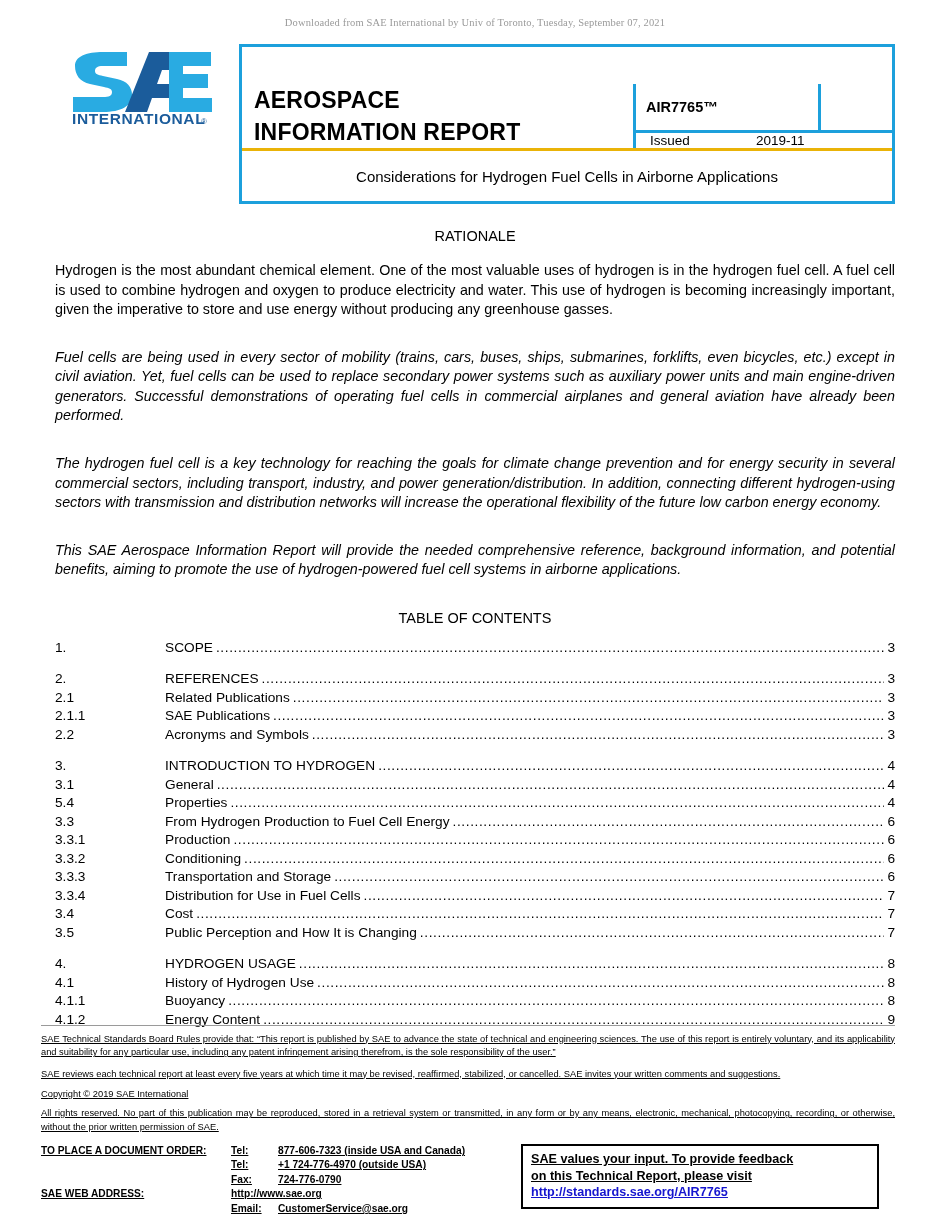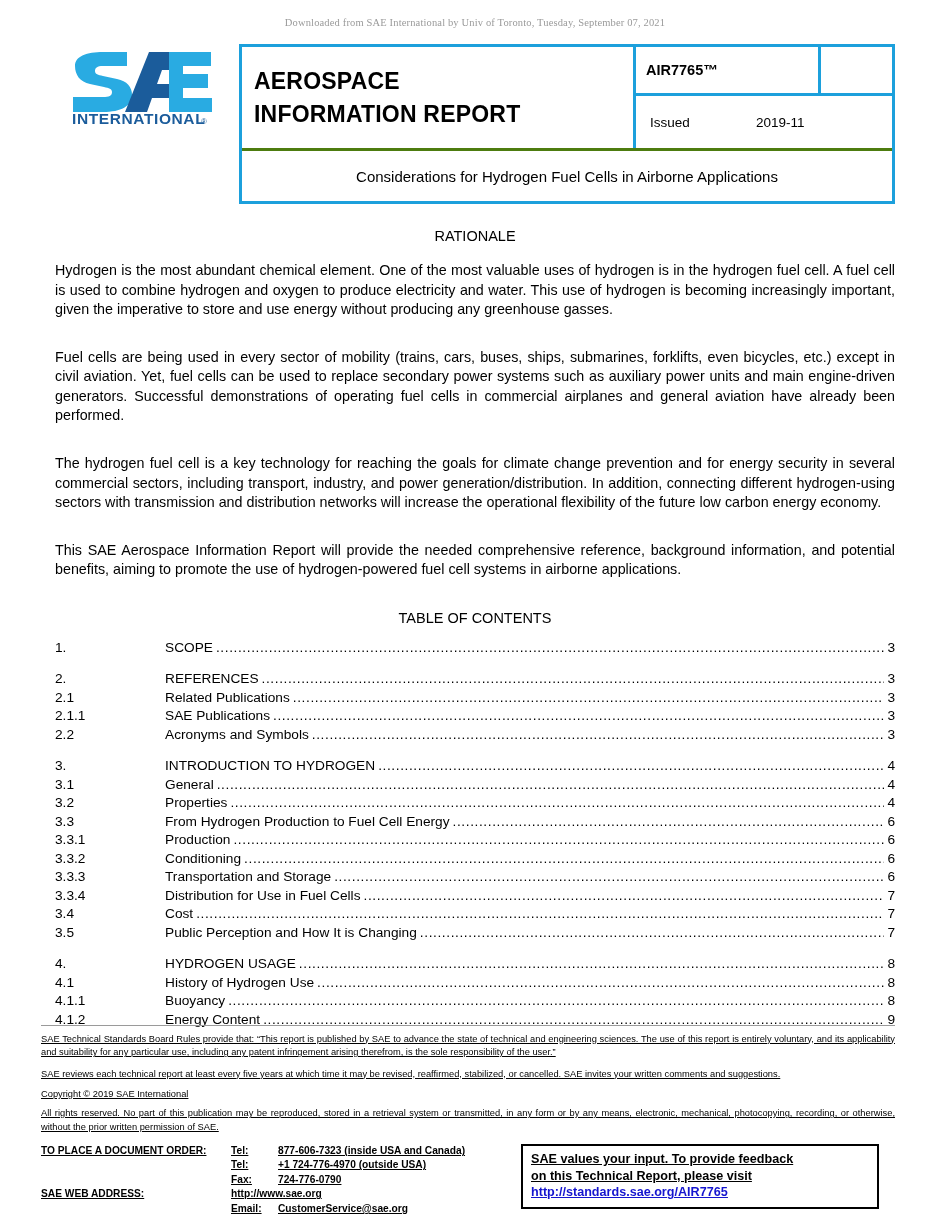--- a/index.html
+++ b/index.html
@@ -60,21 +60,22 @@
     display: flex;
     flex-direction: column;
     background: #ffffff;
     margin-left: 14px;
     height: 160px;
     box-sizing: border-box;
   }
   .tt-upper {
     display: flex;
     flex: 0 0 101px;
-    border-bottom: 3px solid #4d7c0f;
+    border-bottom: 3px solid #eab308;
+    align-items: flex-end;
   }
   .tt-title {
     flex: 0 0 394px;
     border-right: 3px solid #1ca0dc;
     display: flex;
     flex-direction: column;
     justify-content: center;
     padding-left: 12px;
     box-sizing: border-box;
   }
@@ -131,21 +132,21 @@
     font-size: 14.5px;
     margin-top: 24px;
     margin-bottom: 0;
   }
   .para {
     font-size: 14.3px;
     line-height: 1.37;
     text-align: justify;
     margin-top: 17px;
   }
-  .para.gap-large { margin-top: 28px; }
+  .para.gap-large { margin-top: 28px; font-style: italic; }
 
   
   .toc-heading {
     text-align: center;
     font-size: 14.5px;
     margin-top: 30px;
     margin-bottom: 4px;
   }
   .toc-list { }
   .toc-row {
@@ -325,21 +326,21 @@
         <span class="toc-dots">...................................................................................................................................................................................................................................................................</span>
         <span class="toc-page">4</span>
       </div>
       <div class="toc-row">
         <span class="toc-num">3.1</span>
         <span class="toc-label">General</span>
         <span class="toc-dots">...................................................................................................................................................................................................................................................................</span>
         <span class="toc-page">4</span>
       </div>
       <div class="toc-row">
-        <span class="toc-num">3.2</span>
+        <span class="toc-num">5.4</span>
         <span class="toc-label">Properties</span>
         <span class="toc-dots">...................................................................................................................................................................................................................................................................</span>
         <span class="toc-page">4</span>
       </div>
       <div class="toc-row">
         <span class="toc-num">3.3</span>
         <span class="toc-label">From Hydrogen Production to Fuel Cell Energy</span>
         <span class="toc-dots">...................................................................................................................................................................................................................................................................</span>
         <span class="toc-page">6</span>
       </div>

